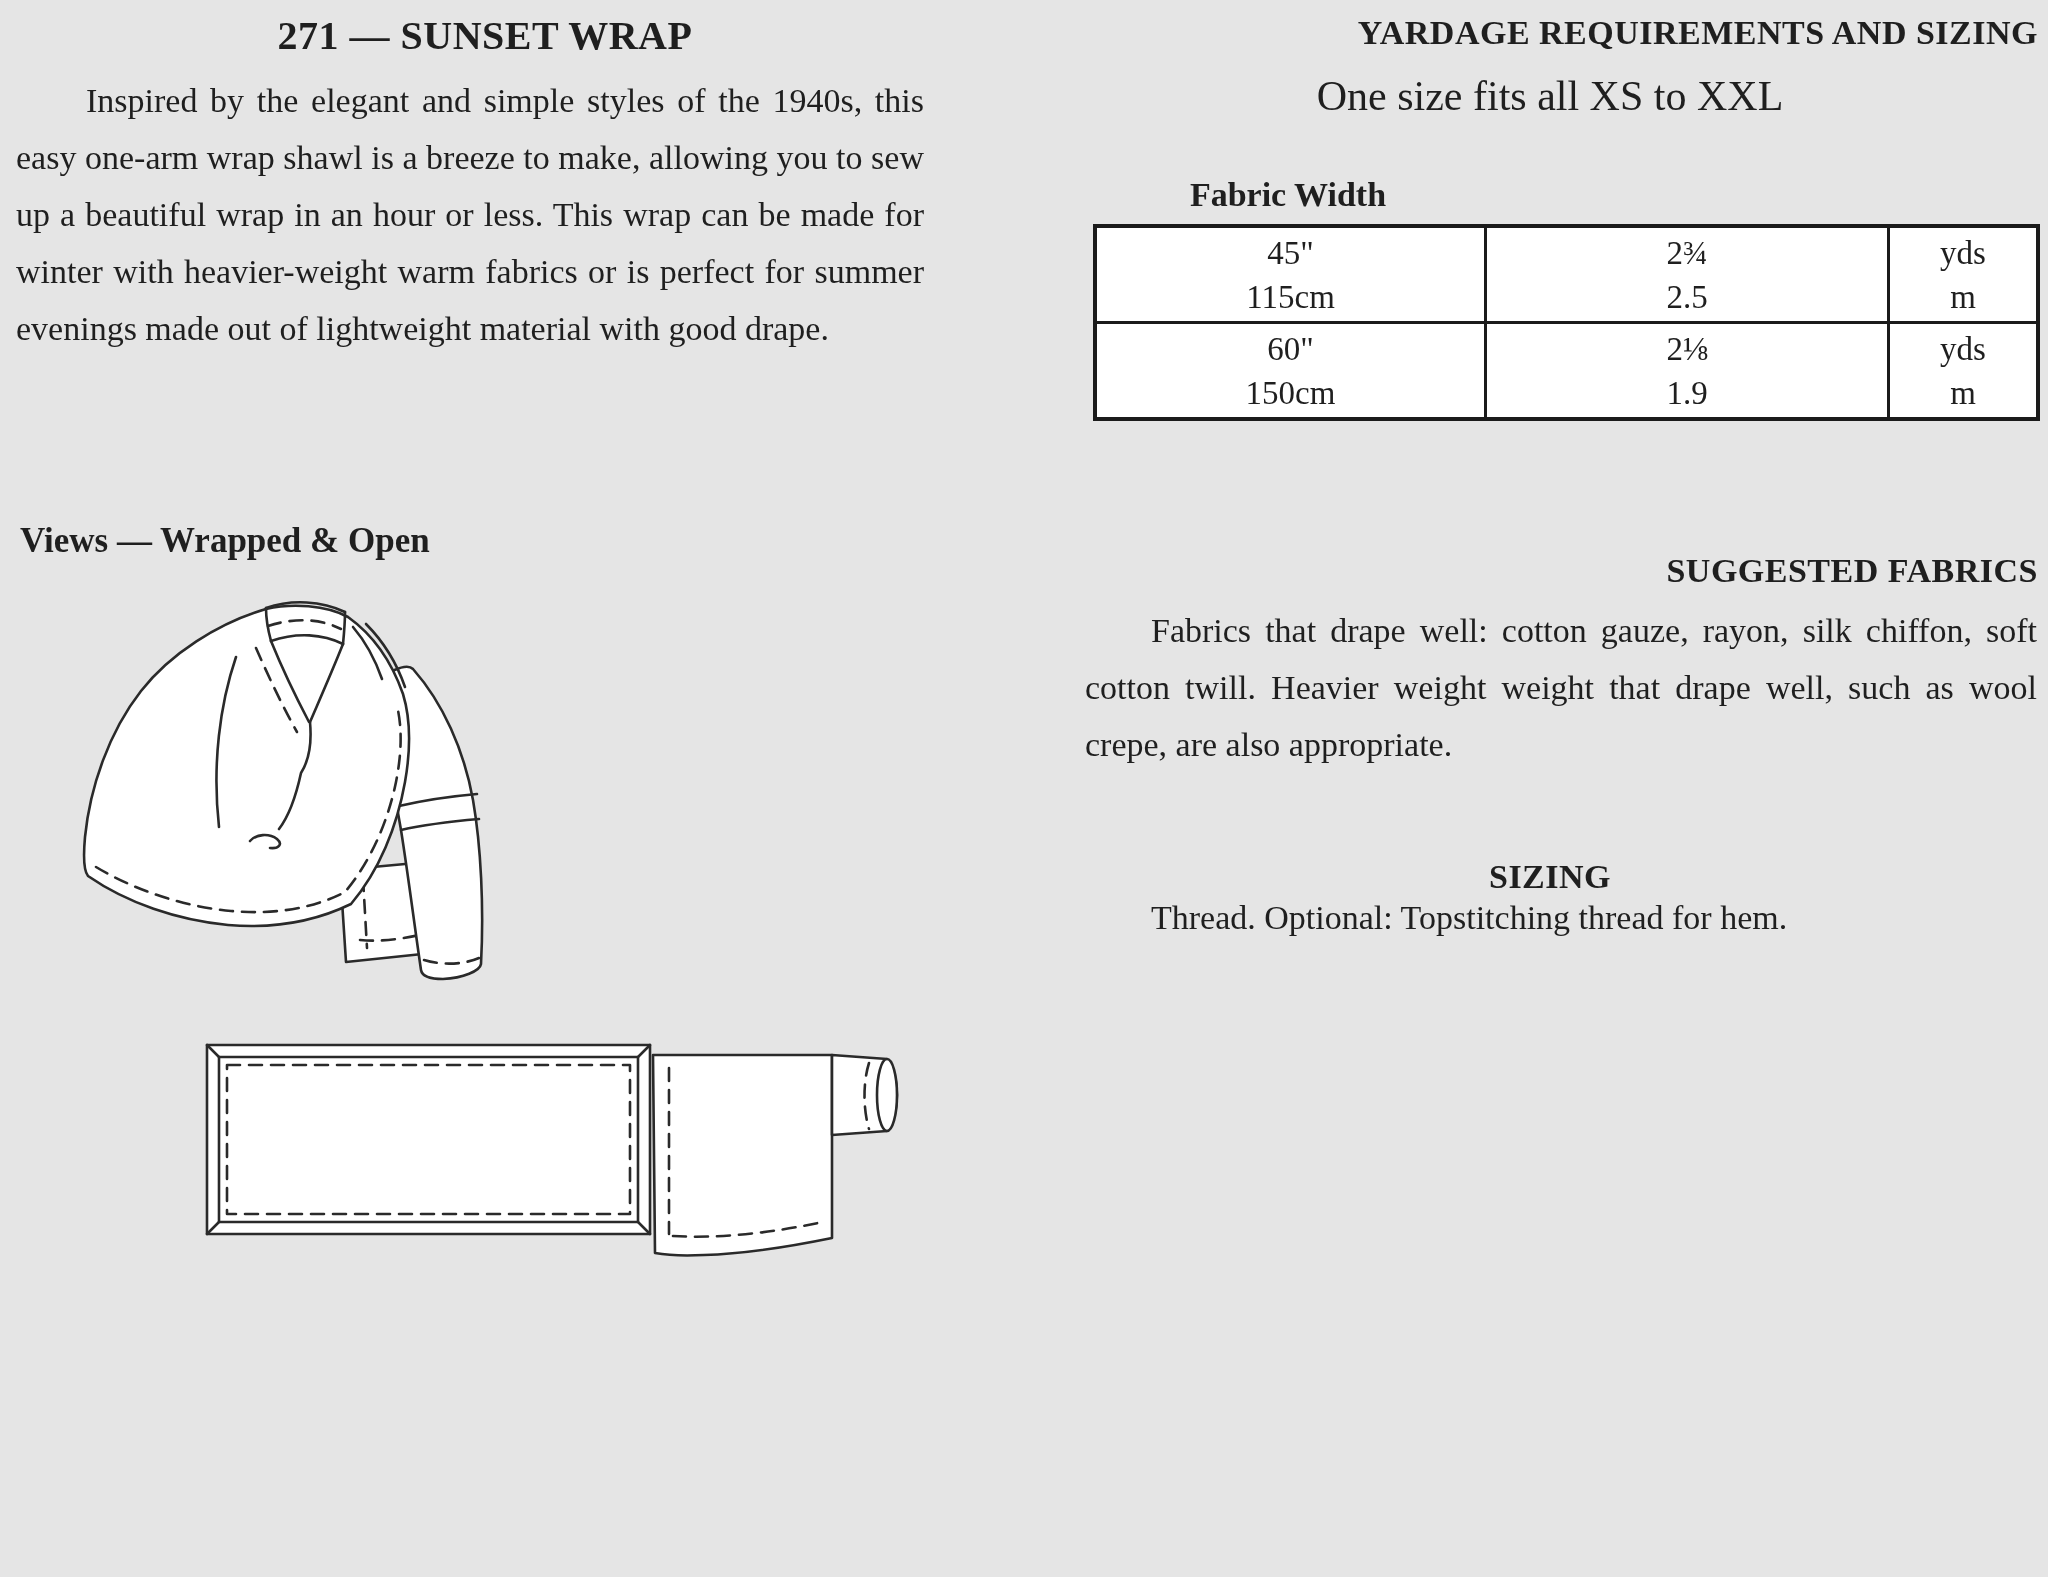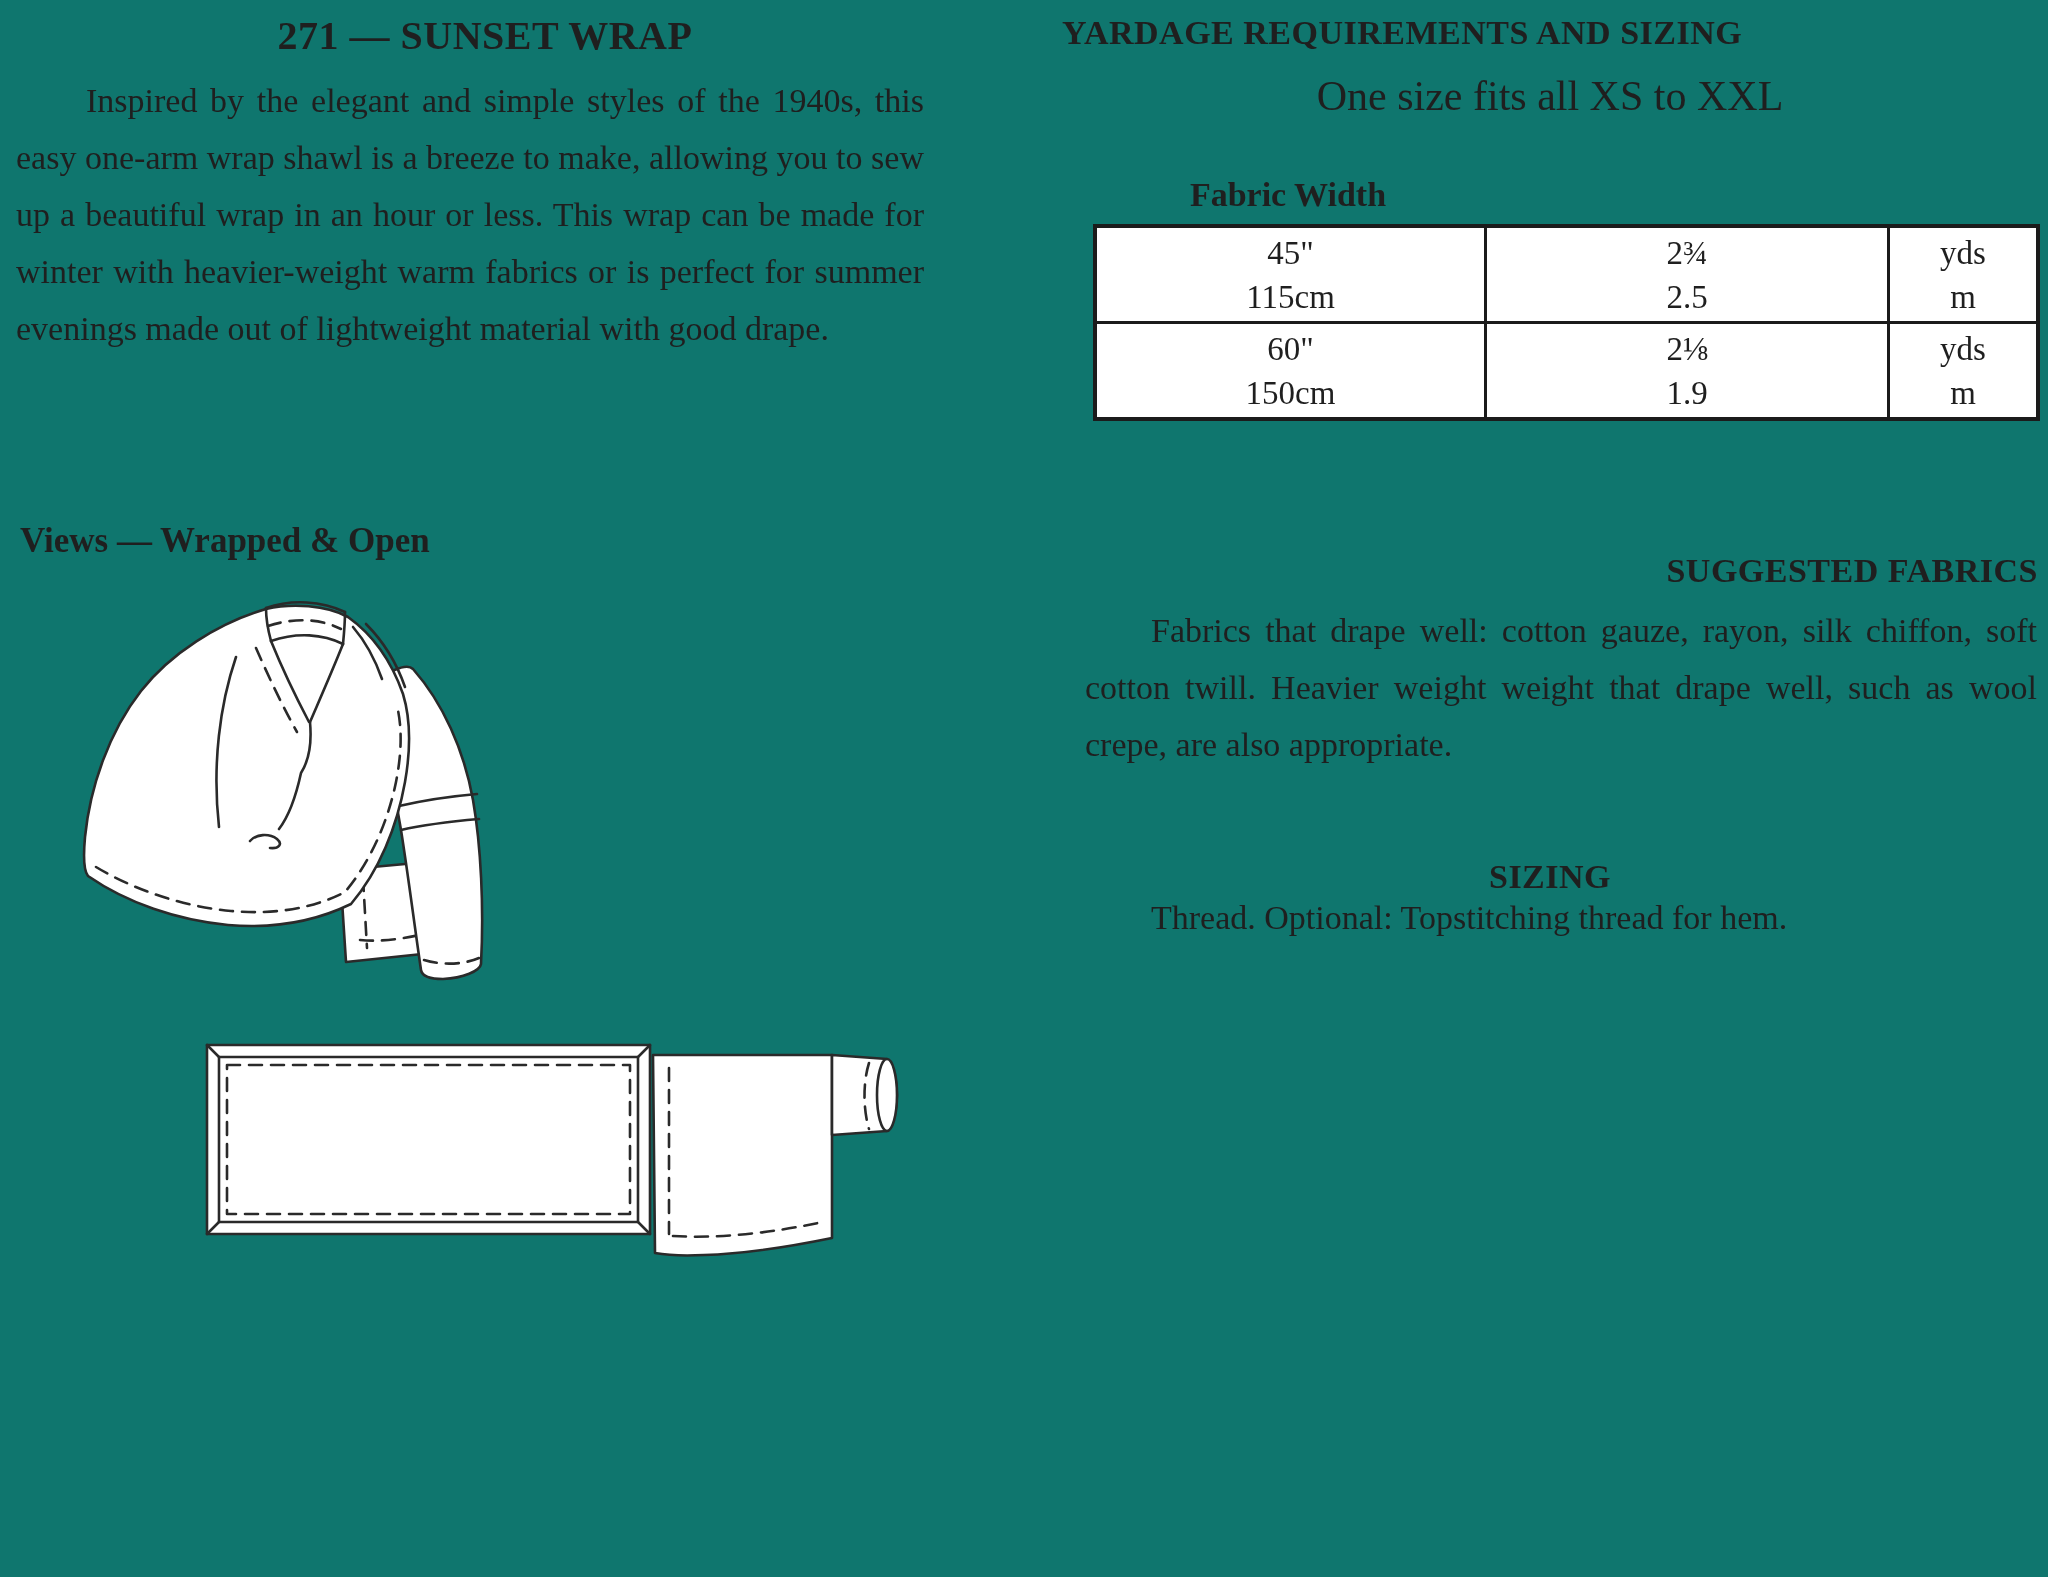--- a/index.html
+++ b/index.html
@@ -1,38 +1,38 @@
 <!DOCTYPE html>
 <html><head>
 <meta charset="utf-8">
 <style>
   html,body{margin:0;padding:0;background:#ffffff;}
   .page{
-    position:relative; width:2048px; height:1577px; background:#0f766e;
+    position:relative; width:2048px; height:1577px; background:#e5e5e5;
     color:#1f1f1f; font-family:"Liberation Serif", serif; overflow:hidden;
   }
   .abs{position:absolute;}
   
   .left-title{
     left:20px; top:12px; width:930px; text-align:center;
     font-size:40px; font-weight:bold; letter-spacing:0.5px;
   }
   .description{
     left:16px; top:72px; width:908px;
     font-size:34px; line-height:57px; text-align:justify; text-indent:70px;
   }
   .views-heading{
     left:20px; top:521px; width:930px; 
     font-size:35px; font-weight:bold;
   }
   .wrapped-svg{left:60px; top:578px;}
   .open-svg{left:190px; top:1032px;}
   
   .y-title{
-    left:1062px; top:14px; width:976px; text-align:left;
+    left:1062px; top:14px; width:976px; text-align:right;
     font-size:34px; font-weight:bold; letter-spacing:0.5px;
   }
   .y-subtitle{
     left:1062px; top:72px; width:976px; text-align:center; font-size:42px;
   }
   .ytable-head{
     left:1093px; top:176px; width:939px; display:grid;
     grid-template-columns:390px 403px 146px;
     font-size:34px; font-weight:bold; text-align:center;
   }

